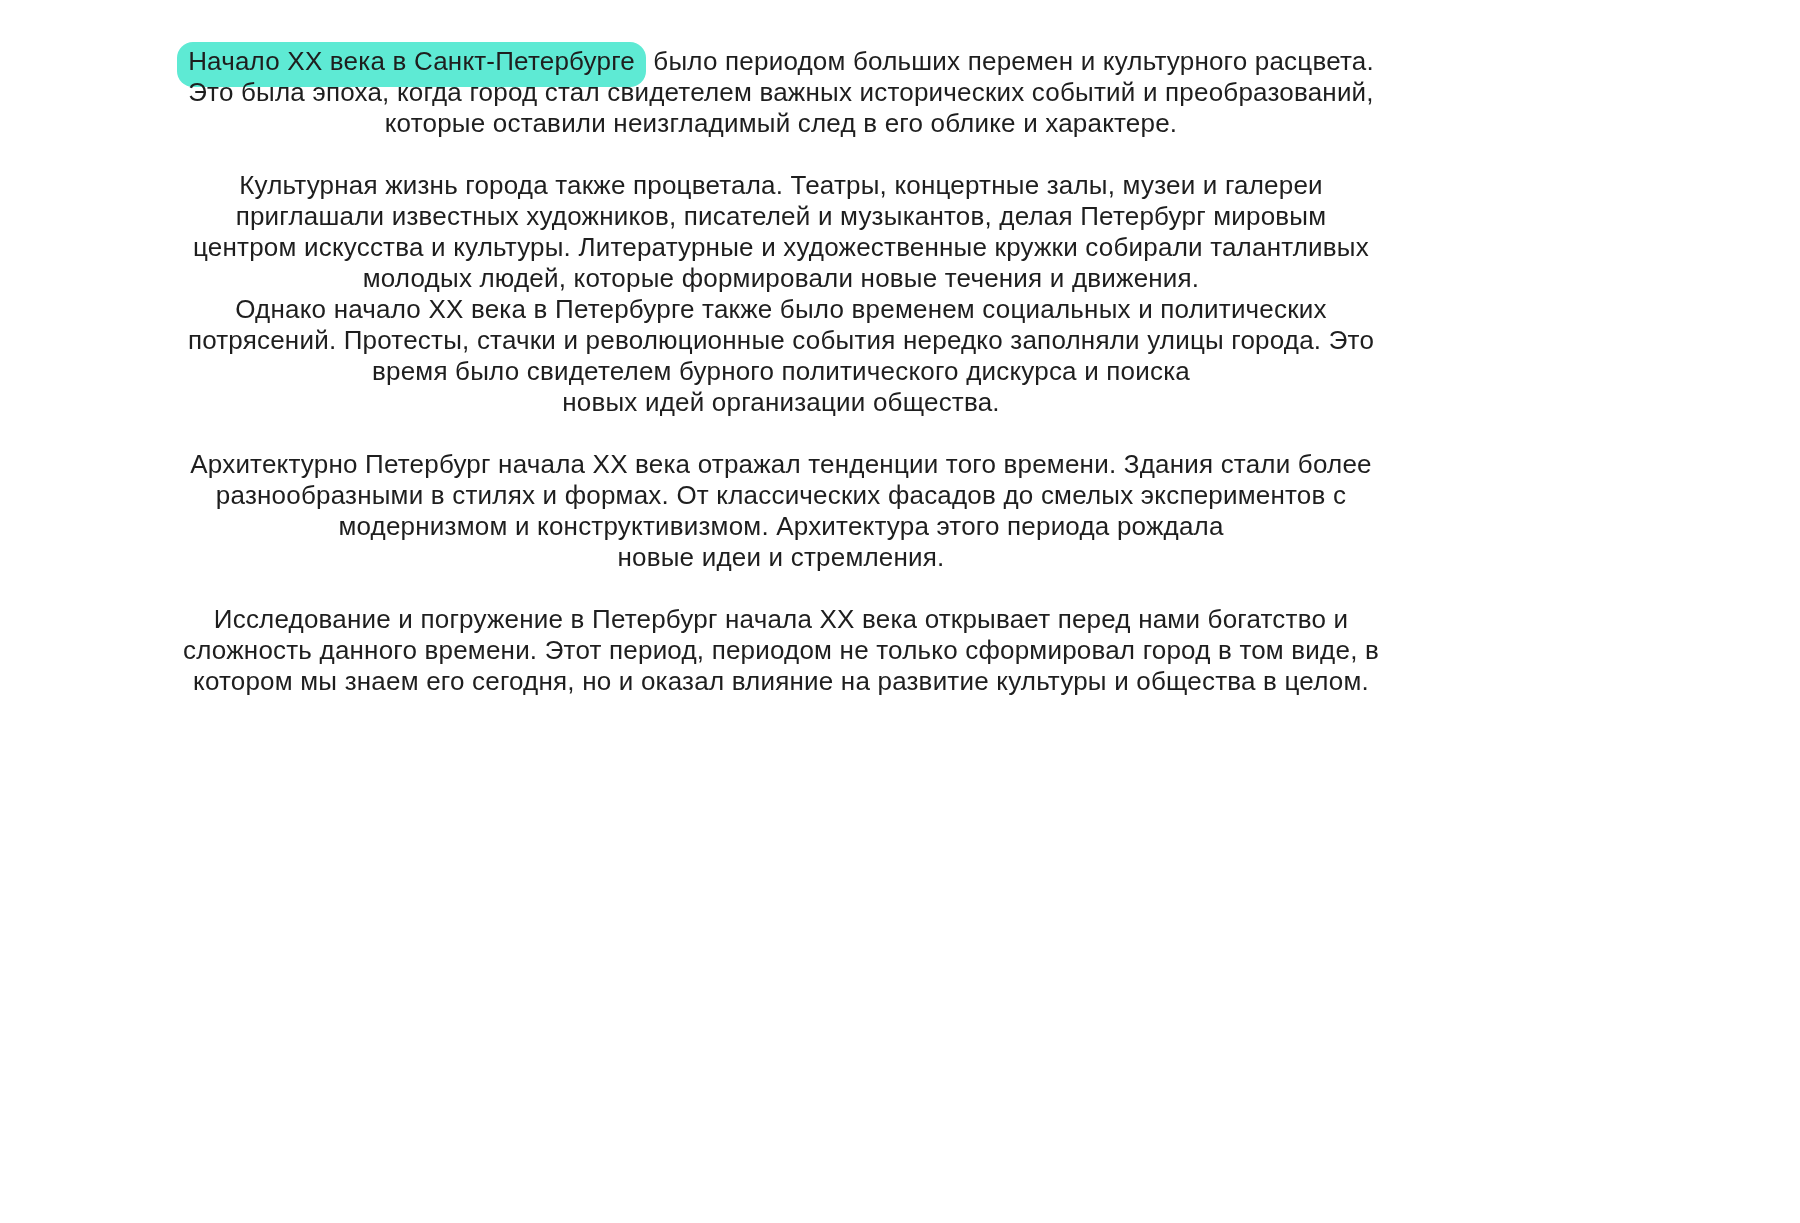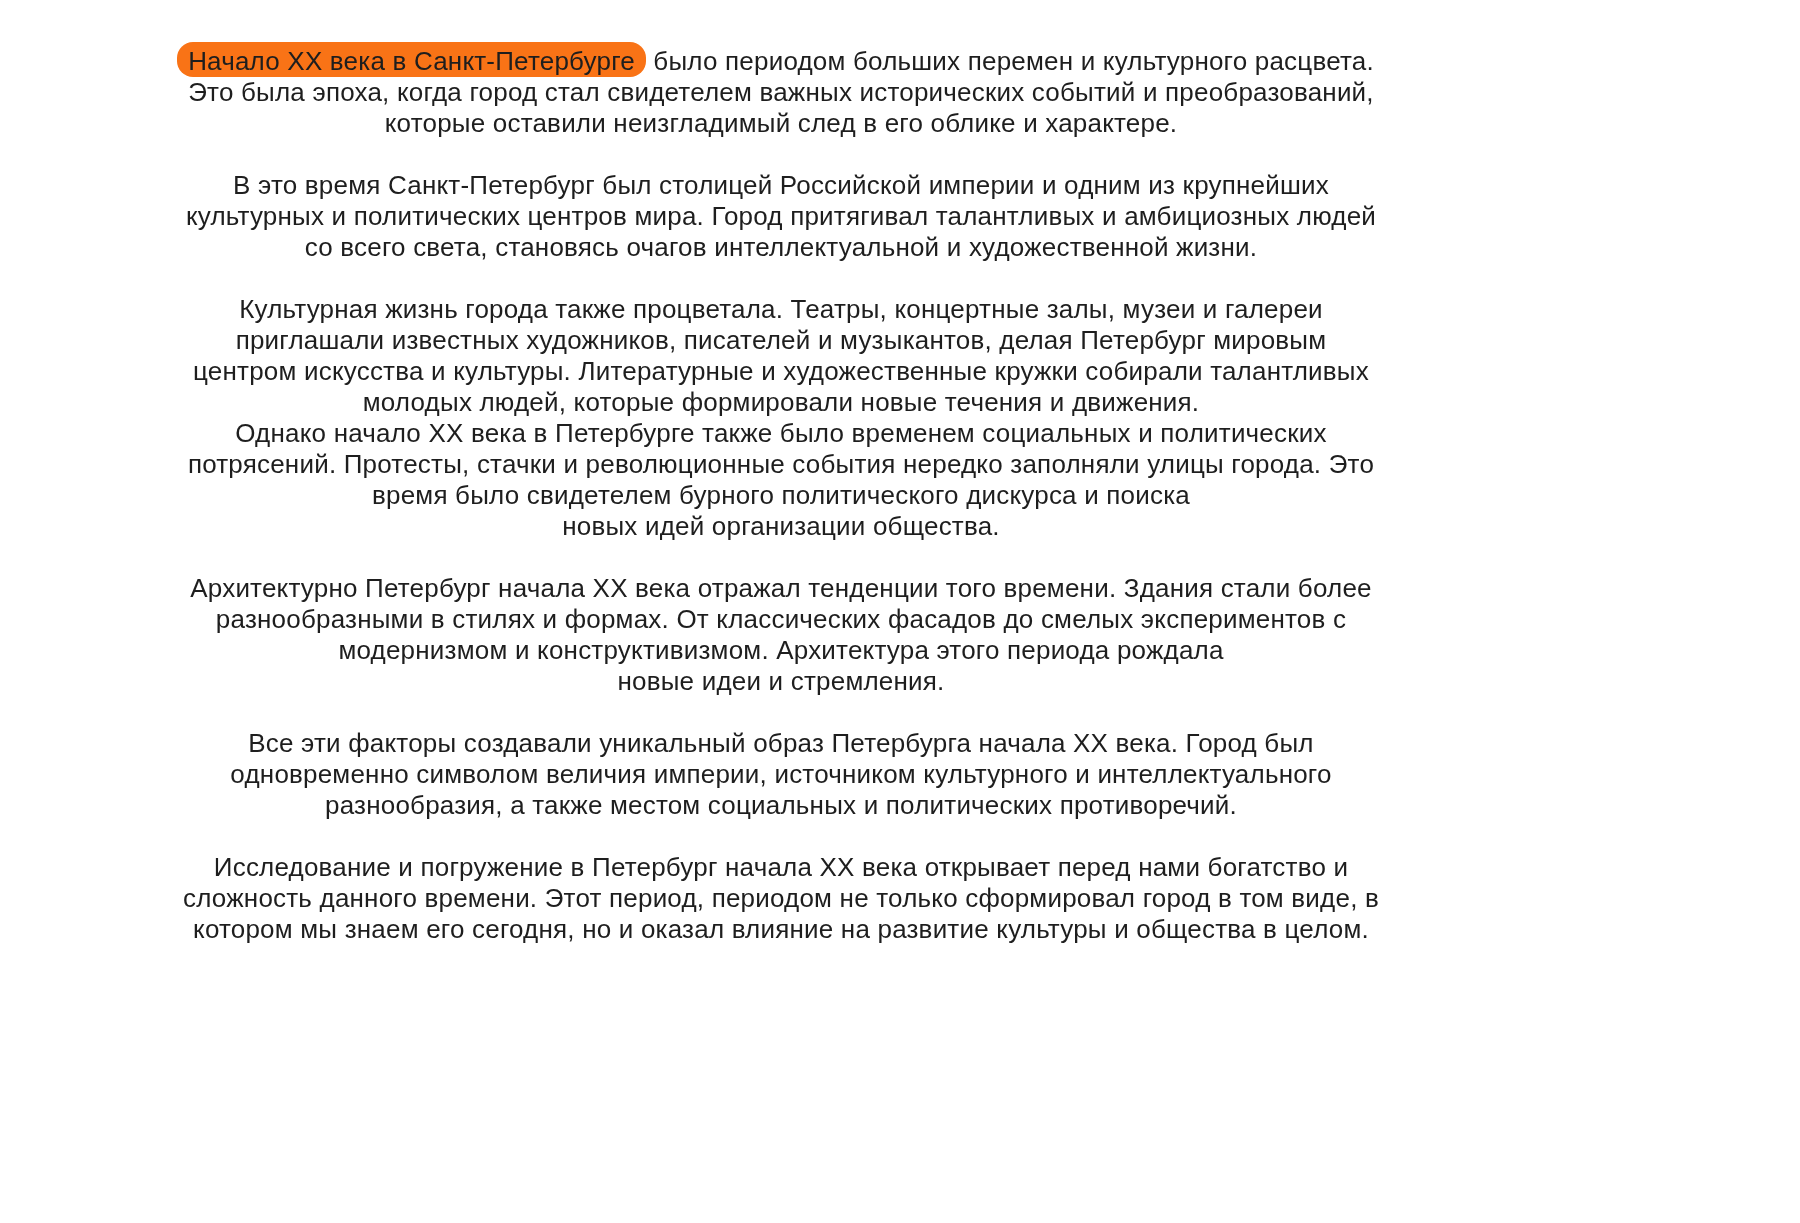--- a/index.html
+++ b/index.html
@@ -26,58 +26,52 @@
   .doc p {
     margin: 0 0 31px 0;
     font-size: 26px;
     line-height: 31px;
     font-weight: 500;
     letter-spacing: 0.2px;
     white-space: pre-line;
     color: #1e1e1e;
   }
   .hl {
-    background: #f97316;
+    background: #5eead4;
     border-radius: 16px;
-    padding: 4px 11px 1px 11px;
+    padding: 4px 11px 11px 11px;
     margin-left: -11px;
     box-decoration-break: clone;
     -webkit-box-decoration-break: clone;
   }
 </style>
 </head>
 <body>
 
 <div class="canvas">
   <div class="doc">
 
     <p><span class="hl">Начало XX века в Санкт-Петербурге</span><span> было периодом больших перемен и культурного расцвета.
 Это была эпоха, когда город стал свидетелем важных исторических событий и преобразований,
 которые оставили неизгладимый след в его облике и характере.</span></p>
 
-    <p>В это время Санкт-Петербург был столицей Российской империи и одним из крупнейших
-культурных и политических центров мира. Город притягивал талантливых и амбициозных людей
-со всего света, становясь очагов интеллектуальной и художественной жизни.</p>
 
     <p>Культурная жизнь города также процветала. Театры, концертные залы, музеи и галереи
 приглашали известных художников, писателей и музыкантов, делая Петербург мировым
 центром искусства и культуры. Литературные и художественные кружки собирали талантливых
 молодых людей, которые формировали новые течения и движения.
 Однако начало XX века в Петербурге также было временем социальных и политических
 потрясений. Протесты, стачки и революционные события нередко заполняли улицы города. Это
 время было свидетелем бурного политического дискурса и поиска
 новых идей организации общества.</p>
 
     <p>Архитектурно Петербург начала XX века отражал тенденции того времени. Здания стали более
 разнообразными в стилях и формах. От классических фасадов до смелых экспериментов с
 модернизмом и конструктивизмом. Архитектура этого периода рождала
 новые идеи и стремления.</p>
 
-    <p>Все эти факторы создавали уникальный образ Петербурга начала XX века. Город был
-одновременно символом величия империи, источником культурного и интеллектуального
-разнообразия, а также местом социальных и политических противоречий.</p>
 
     <p>Исследование и погружение в Петербург начала XX века открывает перед нами богатство и
 сложность данного времени. Этот период, периодом не только сформировал город в том виде, в
 котором мы знаем его сегодня, но и оказал влияние на развитие культуры и общества в целом.</p>
 
   </div>
 </div>
 
 </body></html>

